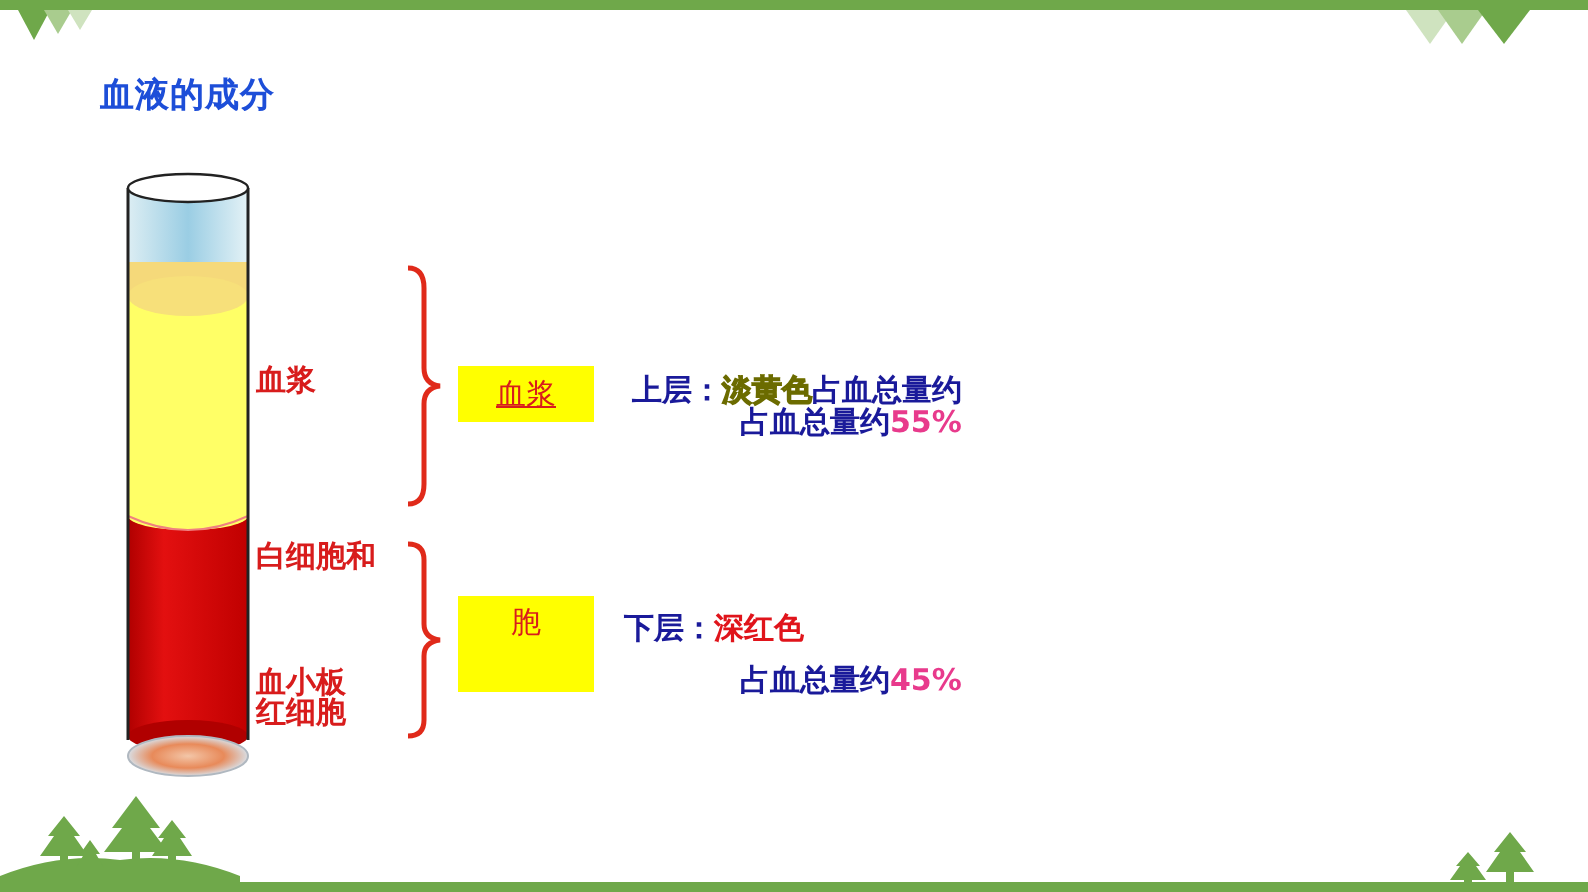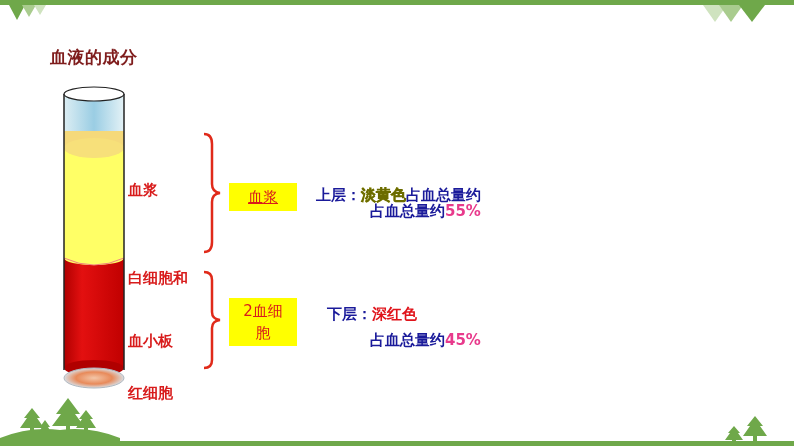--- a/index.html
+++ b/index.html
@@ -1,19 +1,19 @@
 <!DOCTYPE html>
 <html><head>
   <meta charset="utf-8">
   <style>
     html, body { margin:0; padding:0; }
     body { width:794px; height:446px; position:relative; overflow:hidden; background:#ffffff; font-family:"DejaVu Sans", sans-serif; }
     .topbar { position:absolute; left:0; top:0; width:794px; height:5px; background:#6fa84a; }
     .tri { position:absolute; width:0; height:0; border-left-style:solid; border-right-style:solid; border-top-style:solid; border-left-color:transparent; border-right-color:transparent; }
-    .title { position:absolute; left:50px; top:46px; font-size:17px; font-weight:bold; color:#7f1d1d; letter-spacing:0.5px; }
+    .title { position:absolute; left:50px; top:36px; font-size:17px; font-weight:bold; color:#1d4ed8; letter-spacing:0.5px; }
     .tube { position:absolute; left:62px; top:86px; width:64px; height:306px; }
     .lbl { position:absolute; font-size:15px; font-weight:bold; color:#d81c1c; line-height:20px; }
     .brace { position:absolute; }
     .box { position:absolute; background:#ffff00; color:#d81c1c; font-size:15px; text-align:center; }
     .desc { position:absolute; font-size:15px; font-weight:bold; line-height:22px; color:#1a1a9a; white-space:nowrap; }
     .yellowtxt { color:#ffff40; -webkit-text-stroke:0.6px #6b6b00; }
     .redtxt { color:#e0141b; }
     .pct { color:#e83a8c; }
     .ground { position:absolute; left:0; bottom:0; width:794px; height:5px; background:#6fa84a; }
   </style>
@@ -65,45 +65,44 @@
   <ellipse cx="32" cy="292" rx="30" ry="10" fill="url(#base)" stroke="#b0b8c0" stroke-width="1"></ellipse>
 
   <line x1="2" y1="8" x2="2" y2="284" stroke="#222" stroke-width="1.5"></line>
   <line x1="62" y1="8" x2="62" y2="284" stroke="#222" stroke-width="1.5"></line>
   <ellipse cx="32" cy="8" rx="30" ry="7" fill="#ffffff" stroke="#222" stroke-width="1.2"></ellipse>
 </svg>
 
 <div class="lbl" style="left:128px;top:180px;">血浆</div>
 <div class="lbl" style="left:128px;top:268px;">白细胞和</div>
 <div class="lbl" style="left:128px;top:288px;margin-top:43px;">血小板</div>
-<div class="lbl" style="left:128px;top:346px;margin-top:37px;">红细胞</div>
+<div class="lbl" style="left:128px;top:346px;">红细胞</div>
 
 <svg class="brace" style="left:200px;top:132px;" width="24" height="122" viewBox="0 0 24 122">
   <path d="M4 2 Q12 2 12 12 L12 52 Q12 60 20 61 Q12 62 12 70 L12 110 Q12 120 4 120" fill="none" stroke="#e02a1a" stroke-width="2.5"></path>
 </svg>
 <svg class="brace" style="left:200px;top:270px;" width="24" height="100" viewBox="0 0 24 100">
   <path d="M4 2 Q12 2 12 10 L12 42 Q12 49 20 50 Q12 51 12 58 L12 90 Q12 98 4 98" fill="none" stroke="#e02a1a" stroke-width="2.5"></path>
 </svg>
 
 <div class="box" style="left:229px;top:183px;width:68px;height:28px;line-height:28px;">
   <span style="text-decoration:underline;">血浆</span>
 </div>
 <div class="box" style="left:229px;top:298px;width:68px;height:48px;line-height:22px;padding-top:2px;box-sizing:border-box;">
-  <div>2血细</div>
   <div>胞</div>
 </div>
 
 <div class="desc" style="left:316px;top:184px;">
   <span>上层：</span><span class="yellowtxt">淡黄色</span><span>占血总量约</span>
 </div>
 <div class="desc" style="left:370px;top:200px;">
   <span>占血总量约</span><span class="pct">55%</span>
 </div>
 
-<div class="desc" style="left:327px;top:303px;">
+<div class="desc" style="left:312px;top:303px;">
   <span>下层：</span><span class="redtxt">深红色</span>
 </div>
 <div class="desc" style="left:370px;top:329px;">
   <span>占血总量约</span><span class="pct">45%</span>
 </div>
 
 <svg style="position:absolute;left:0;top:396px;" width="120" height="50" viewBox="0 0 120 50">
   <path d="M0 50 L0 42 Q30 30 60 34 Q90 30 120 42 L120 50 Z" fill="#6fa84a"></path>
   <polygon points="68,2 56,18 61,18 52,30 84,30 75,18 80,18" fill="#6fa84a"></polygon>
   <rect x="66" y="28" width="4" height="8" fill="#6fa84a"></rect>

